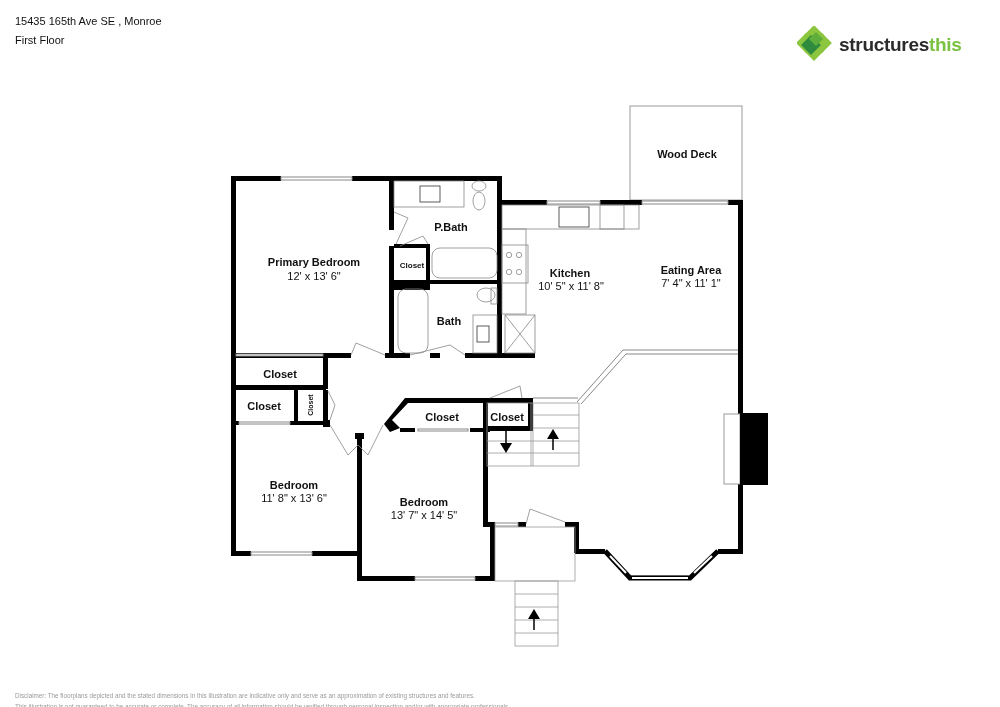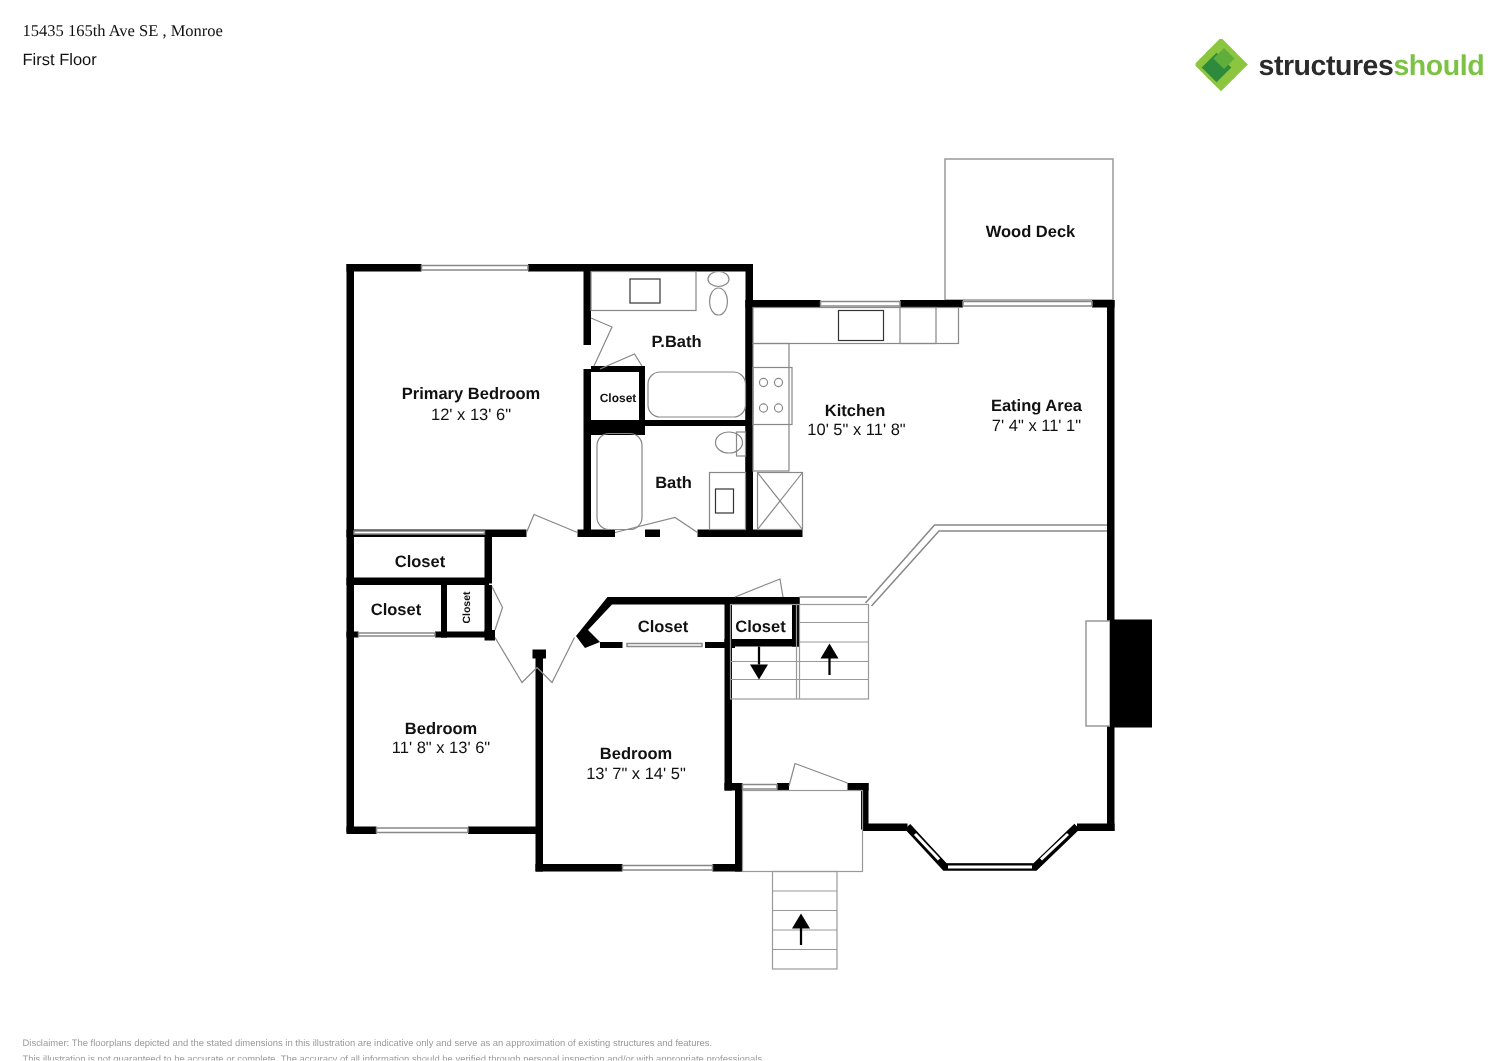--- a/index.html
+++ b/index.html
@@ -1,18 +1,18 @@
 <!DOCTYPE html>
 <html><head>
 <meta charset="utf-8">
 <style>
   html, body { margin: 0; padding: 0; background: #ffffff; }
   body { width: 1000px; height: 707px; position: relative; overflow: hidden; font-family: "Liberation Sans", sans-serif; color: #000; }
   .hdr { position: absolute; left: 15px; font-size: 11px; color: #111; line-height: 1; }
-  .hdr-address { top: 16px; font-family: Liberation Serif, serif; }
+  .hdr-address { top: 16px; }
   .hdr-floor { top: 35px; text-align: center; }
   .logo { position: absolute; left: 797px; top: 26px; display: flex; align-items: center; }
   .logo-text { font-size: 19px; font-weight: bold; letter-spacing: -0.3px; margin-left: 6px; line-height: 1; }
   .logo-invitation { color: #2b2b2b; }
   .logo-homes { color: #7cc243; }
   .disclaimer { position: absolute; left: 15px; font-size: 6.3px; color: #9a9a9a; white-space: nowrap; }
   .disc1 { top: 692px; }
   .disc2 { top: 703px; }
   svg.plan { position: absolute; left: 0; top: 0; }
   .lbl { font-family: "Liberation Sans", sans-serif; font-weight: bold; fill: #111; }
@@ -27,21 +27,21 @@
 <div class="logo">
   <svg width="36" height="36" viewBox="0 0 36 36">
     <rect x="10" y="2" width="14" height="14" transform="rotate(45 17 9)" fill="#8cc63f"></rect>
     <rect x="2" y="10" width="14" height="14" transform="rotate(45 9 17)" fill="#8cc63f"></rect>
     <rect x="18" y="10" width="14" height="14" transform="rotate(45 25 17)" fill="#8cc63f"></rect>
     <rect x="10" y="18" width="14" height="14" transform="rotate(45 17 25)" fill="#8cc63f"></rect>
     <rect x="7" y="12" width="14" height="14" transform="rotate(45 14 19)" fill="#2e8b3e"></rect>
     <rect x="14" y="8" width="10" height="10" transform="rotate(45 19 13)" fill="#5fae3c"></rect>
   </svg>
   <span class="logo-text">
-    <span class="logo-invitation">structures</span><span class="logo-homes">should</span>
+    <span class="logo-invitation">structures</span><span class="logo-homes">this</span>
   </span>
 </div>
 
 <svg class="plan" width="1000" height="707" viewBox="0 0 1000 707">
 
   <g>
     <rect x="630" y="106" width="112" height="94" fill="none" stroke="#999" stroke-width="1"></rect>
   </g>
 
   <g fill="#000">

